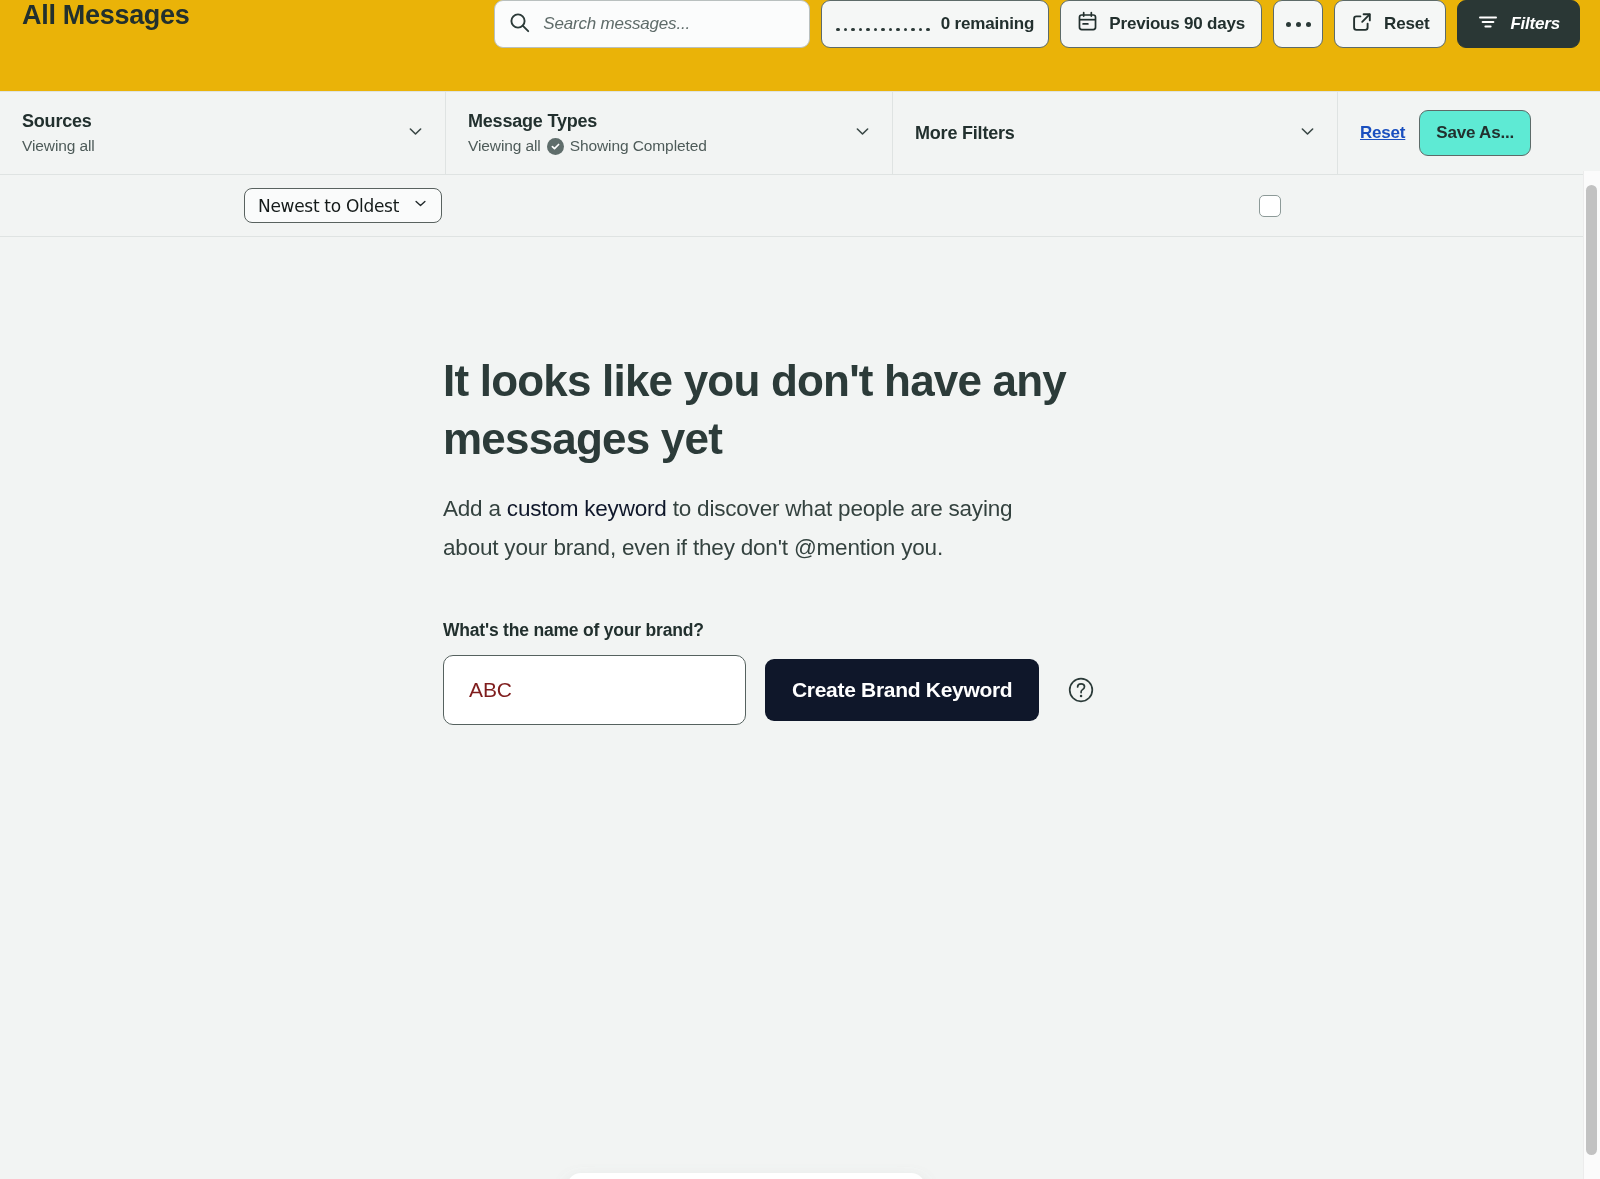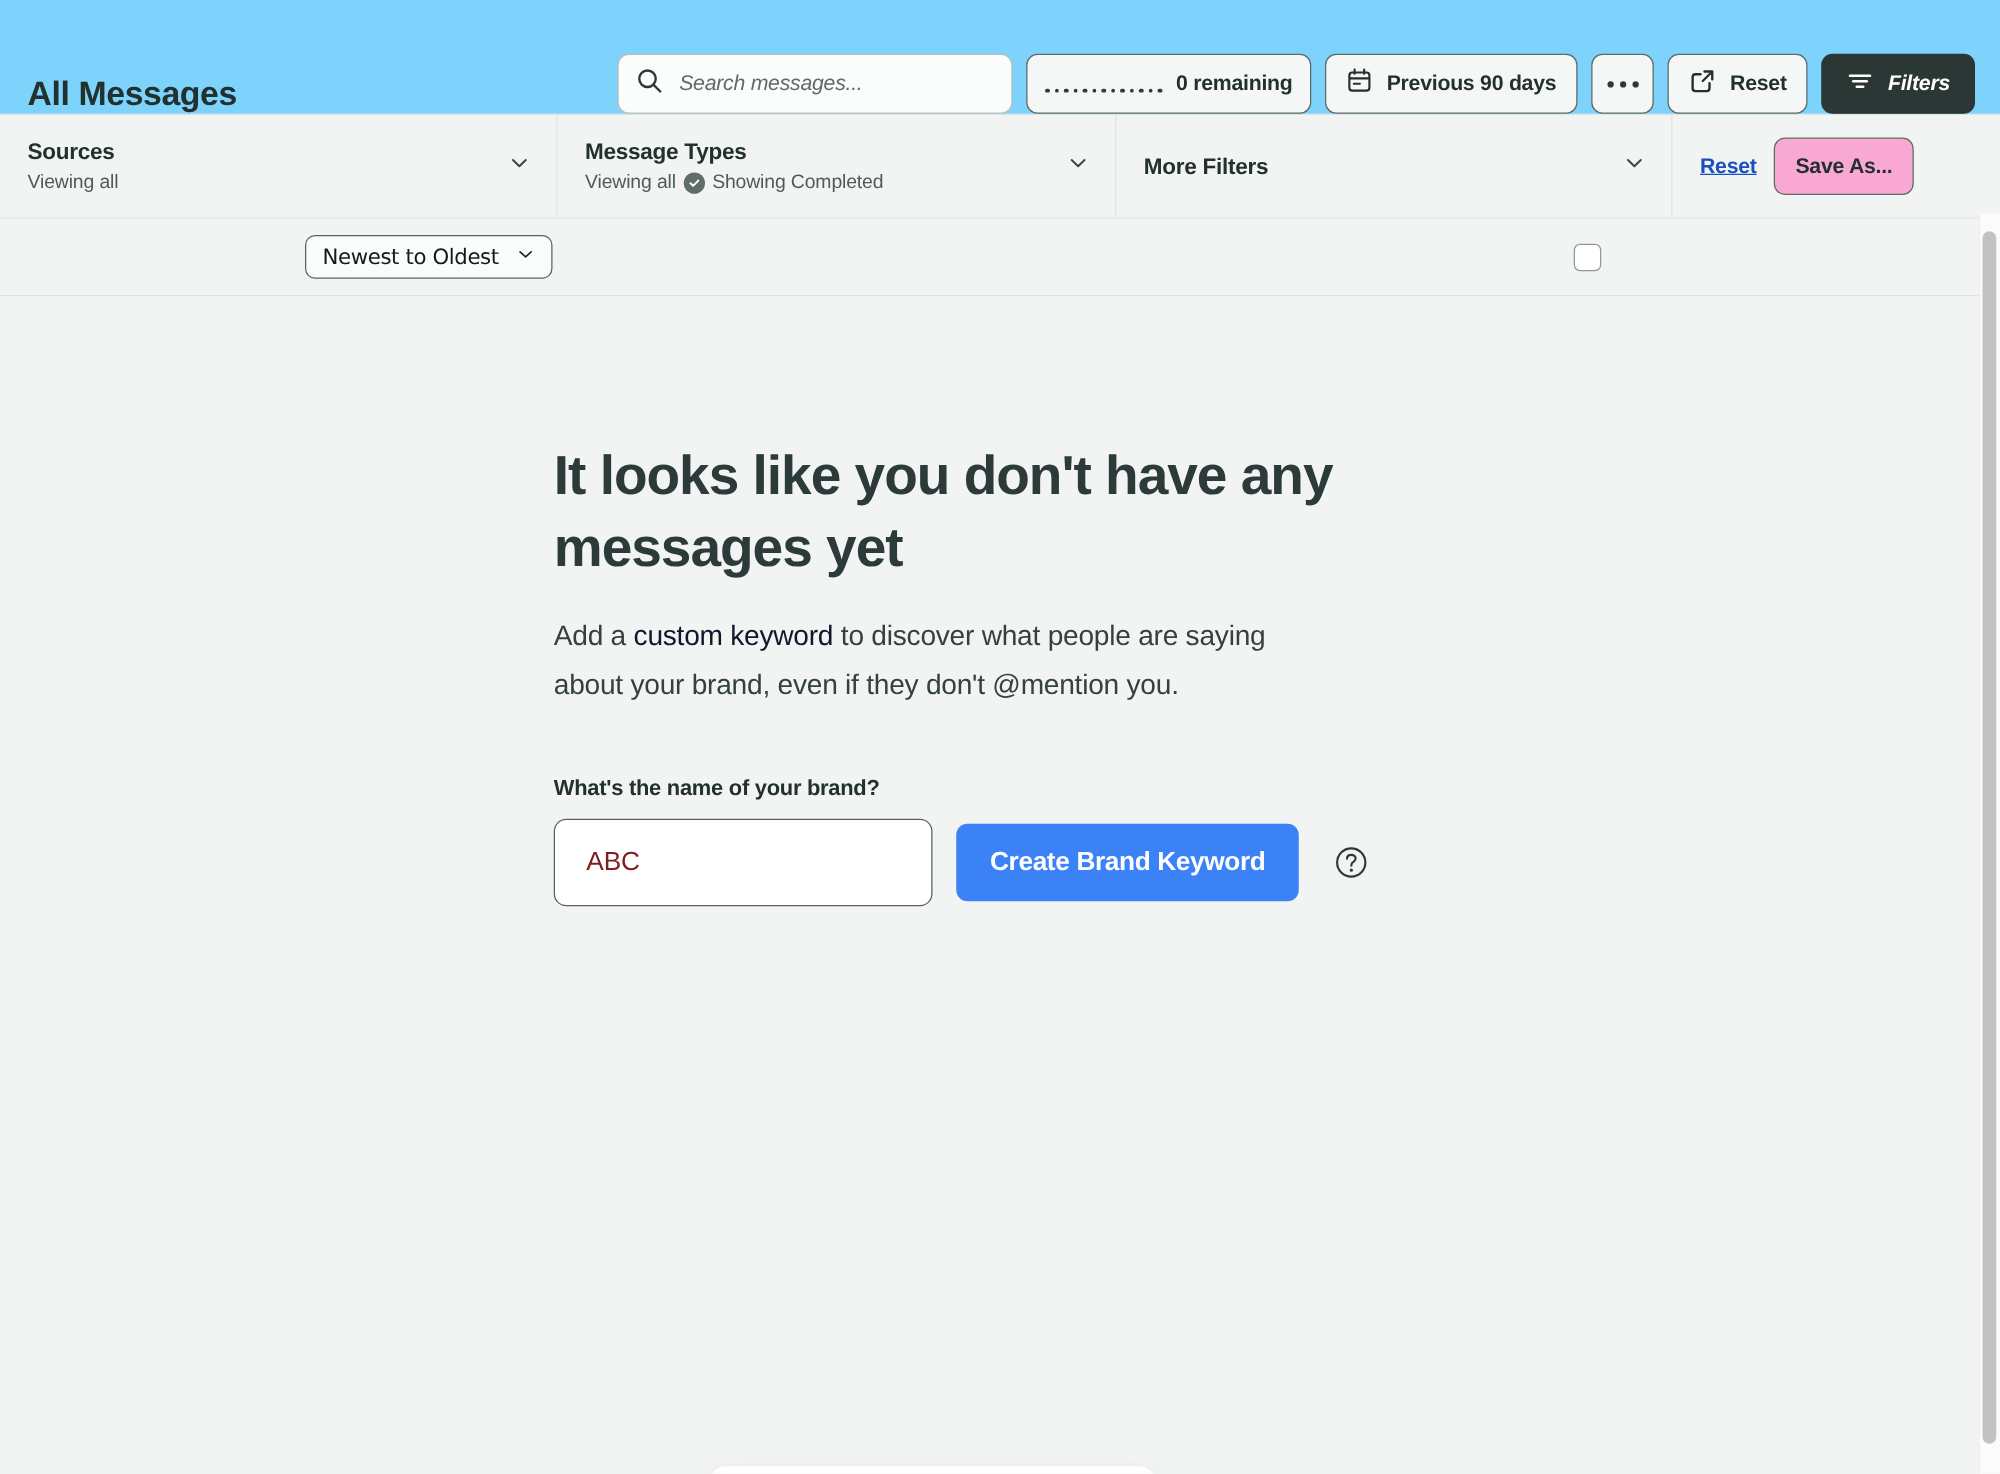--- a/index.html
+++ b/index.html
@@ -12,23 +12,23 @@
     color: #2b3a38;
     -webkit-font-smoothing: antialiased;
   }
 
   .app { position: relative; width: 1600px; height: 1179px; background: #f2f4f3; }
 
   
   .topbar {
     height: 91px;
     display: flex;
-    align-items: flex-end;
+    align-items: flex-start;
     padding: 0 20px 0 22px;
-    background: #7dd3fc;
+    background: #eab308;
     position: relative;
   }
   .page-title {
     font-size: 27px;
     font-weight: bold;
     letter-spacing: -0.3px;
     color: #22302e;
     white-space: nowrap;
   }
   .topbar-right {
@@ -148,21 +148,21 @@
     color: #1a4fbf;
     text-decoration: underline;
     cursor: pointer;
     letter-spacing: -0.2px;
   }
   .saveas {
     height: 46px;
     padding: 0 16px;
     border: 1px solid #5d6b69;
     border-radius: 9px;
-    background: #f9a8d4;
+    background: #5eead4;
     font-size: 17px;
     font-weight: bold;
     color: #22302e;
     display: flex; align-items: center;
     cursor: pointer;
     letter-spacing: -0.2px;
   }
 
   
   .sortrow {
@@ -250,21 +250,21 @@
     align-items: center;
     padding: 0 25px;
     font-size: 21px;
     color: #7f1d1d;
     cursor: text;
     letter-spacing: -0.1px;
   }
   .create-btn {
     height: 62px;
     padding: 0 27px;
-    background: #3b82f6;
+    background: #0f172a;
     border: none;
     border-radius: 9px;
     color: #ffffff;
     font-size: 21px;
     font-weight: bold;
     font-family: "Liberation Sans", sans-serif;
     letter-spacing: -0.3px;
     cursor: pointer;
     display: flex; align-items: center;
   }

